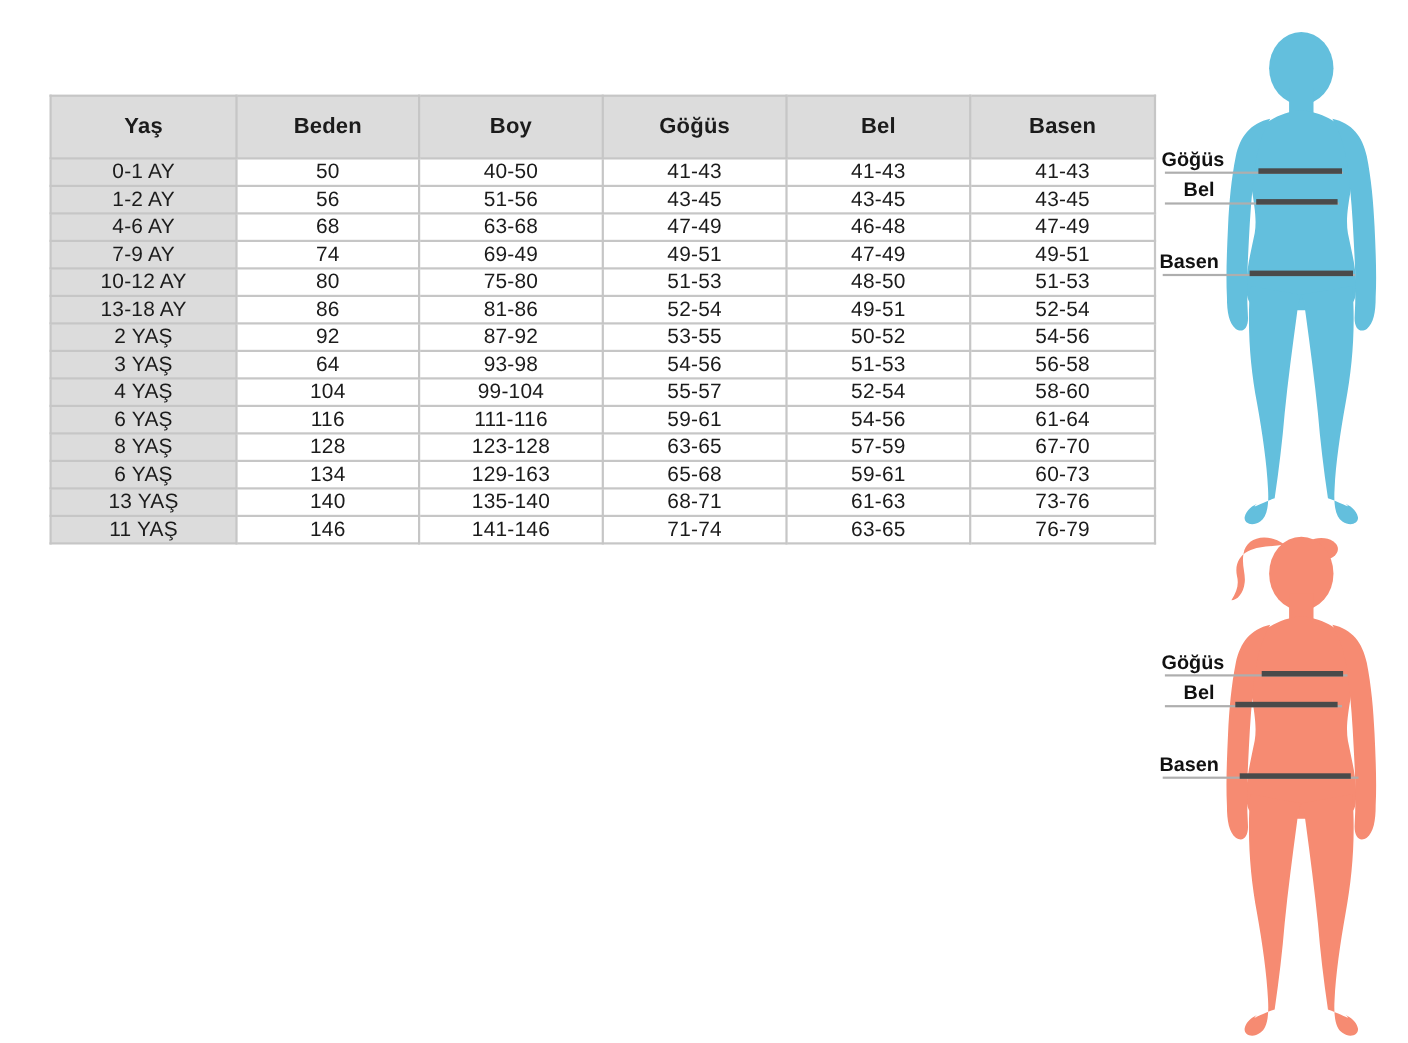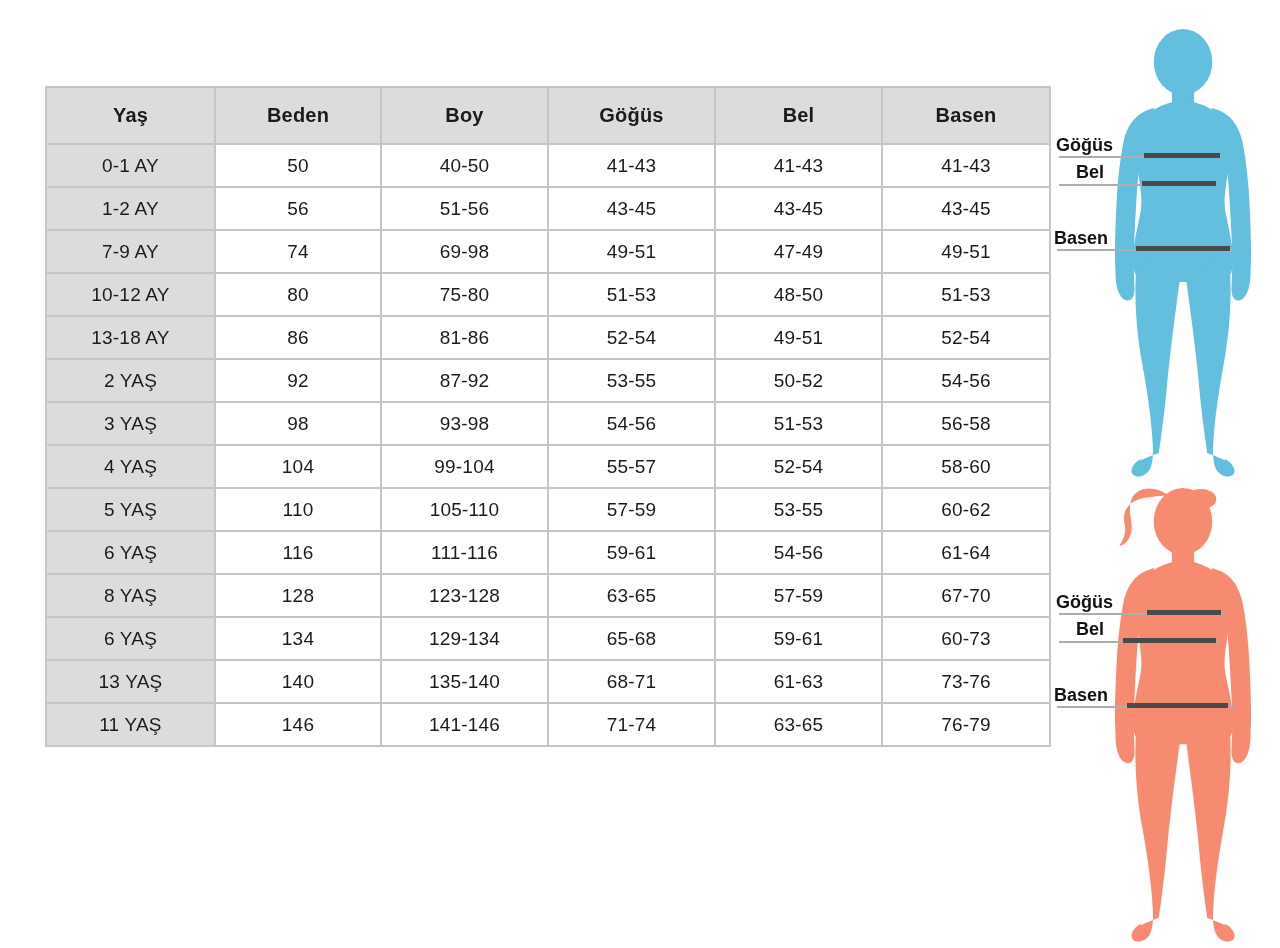--- a/index.html
+++ b/index.html
@@ -21,21 +21,21 @@
   table.size-table{width:100%;border-collapse:collapse;table-layout:fixed;}
   table.size-table th,table.size-table td{
     border:2px solid var(--border);
     text-align:center;vertical-align:middle;
     font-size:19px;letter-spacing:0.2px;
   }
   table.size-table thead th{
     background:var(--header-bg);
     font-weight:bold;font-size:20px;height:57px;
   }
-  table.size-table tbody tr{height:43px;}
+  table.size-table tbody tr{height:25px;}
   table.size-table tbody th{
     background:var(--header-bg);
     font-weight:normal;
   }
   table.size-table tbody td{background:#fff;}
 
   
   .figure{position:absolute;width:222px;}
   .figure svg{display:block;width:100%;height:100%;}
   .figure-adult{left:1072px;top:28px;height:452px;}
@@ -84,23 +84,31 @@
           </tr>
           <tr>
             <th scope="row">1-2 AY</th>
             <td>56</td>
             <td>51-56</td>
             <td>43-45</td>
             <td>43-45</td>
             <td>43-45</td>
           </tr>
           <tr>
+            <th scope="row">4-6 AY</th>
+            <td>68</td>
+            <td>63-68</td>
+            <td>47-49</td>
+            <td>46-48</td>
+            <td>47-49</td>
+          </tr>
+          <tr>
             <th scope="row">7-9 AY</th>
             <td>74</td>
-            <td>69-98</td>
+            <td>69-49</td>
             <td>49-51</td>
             <td>47-49</td>
             <td>49-51</td>
           </tr>
           <tr>
             <th scope="row">10-12 AY</th>
             <td>80</td>
             <td>75-80</td>
             <td>51-53</td>
             <td>48-50</td>
@@ -117,62 +125,54 @@
           <tr>
             <th scope="row">2 YAŞ</th>
             <td>92</td>
             <td>87-92</td>
             <td>53-55</td>
             <td>50-52</td>
             <td>54-56</td>
           </tr>
           <tr>
             <th scope="row">3 YAŞ</th>
-            <td>98</td>
+            <td>64</td>
             <td>93-98</td>
             <td>54-56</td>
             <td>51-53</td>
             <td>56-58</td>
           </tr>
           <tr>
             <th scope="row">4 YAŞ</th>
             <td>104</td>
             <td>99-104</td>
             <td>55-57</td>
             <td>52-54</td>
             <td>58-60</td>
           </tr>
           <tr>
-            <th scope="row">5 YAŞ</th>
-            <td>110</td>
-            <td>105-110</td>
-            <td>57-59</td>
-            <td>53-55</td>
-            <td>60-62</td>
-          </tr>
-          <tr>
             <th scope="row">6 YAŞ</th>
             <td>116</td>
             <td>111-116</td>
             <td>59-61</td>
             <td>54-56</td>
             <td>61-64</td>
           </tr>
           <tr>
             <th scope="row">8 YAŞ</th>
             <td>128</td>
             <td>123-128</td>
             <td>63-65</td>
             <td>57-59</td>
             <td>67-70</td>
           </tr>
           <tr>
             <th scope="row">6 YAŞ</th>
             <td>134</td>
-            <td>129-134</td>
+            <td>129-163</td>
             <td>65-68</td>
             <td>59-61</td>
             <td>60-73</td>
           </tr>
           <tr>
             <th scope="row">13 YAŞ</th>
             <td>140</td>
             <td>135-140</td>
             <td>68-71</td>
             <td>61-63</td>

